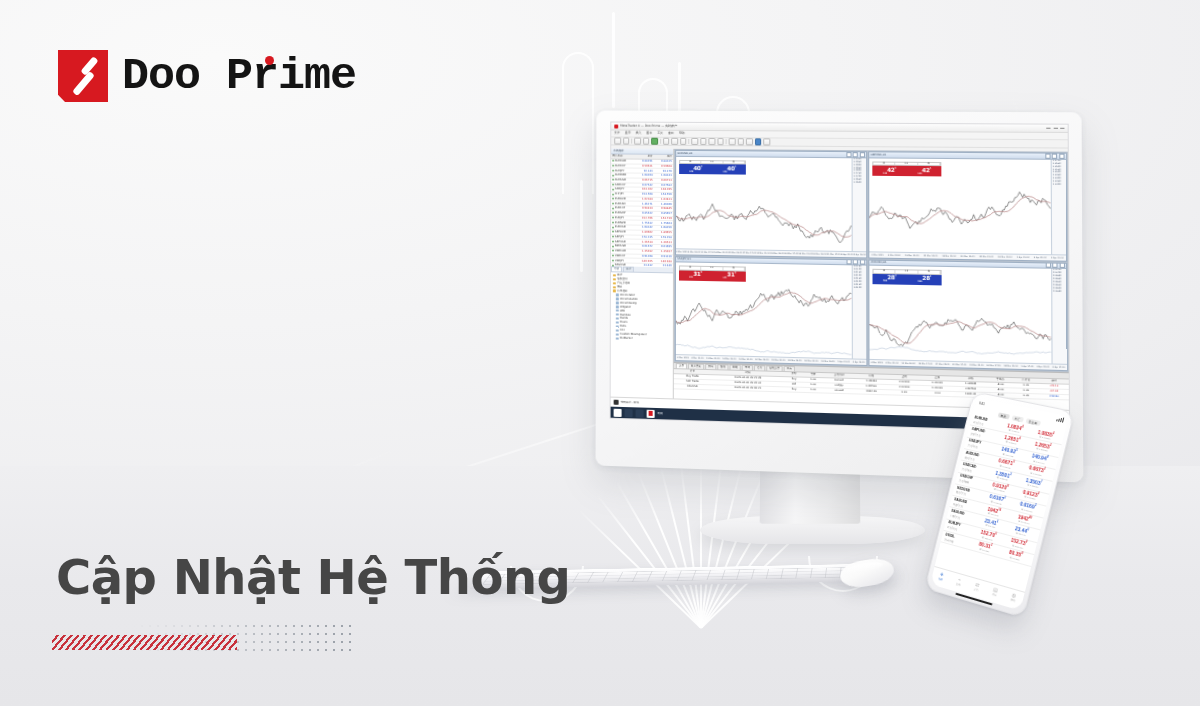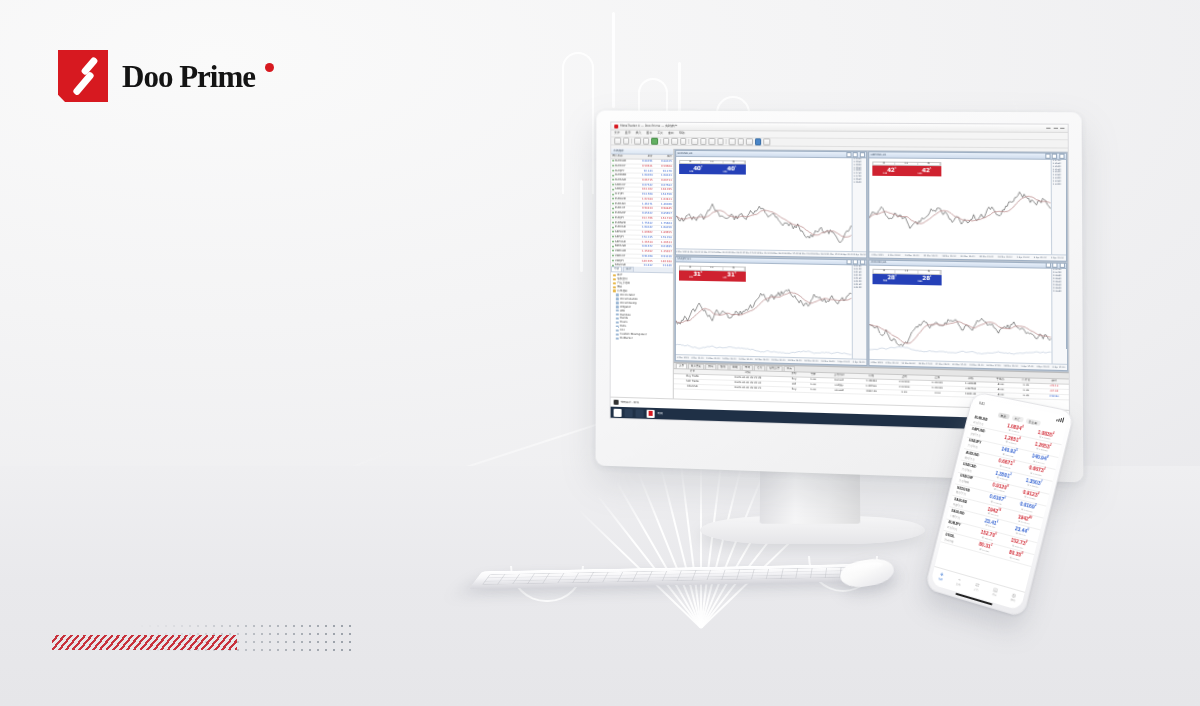--- a/index.html
+++ b/index.html
@@ -27,22 +27,22 @@
   .brand .mark .sq{
     position:absolute;left:0;top:0;width:50px;height:52px;background:#d71920;
     clip-path:polygon(0 0,100% 0,100% 100%,14% 100%,0 86%);
   }
   .brand .mark .sl1,.brand .mark .sl2{
     position:absolute;background:#ffffff;border-radius:3px;
   }
   .brand .mark .sl1{width:7px;height:20px;left:28px;top:6px;transform:rotate(40deg);}
   .brand .mark .sl2{width:7px;height:27px;left:22px;top:20px;transform:rotate(40deg);}
   .brand .wordmark{
-    font-size:31px;font-weight:700;letter-spacing:-1px;color:#141414;
-    font-family:Liberation Serif, serif;line-height:1;position:relative;text-align:right;
+    font-size:45px;font-weight:700;letter-spacing:-1px;color:#141414;
+    font-family:Liberation Mono, monospace;line-height:1;position:relative;text-align:right;
   }
   .brand .dot{position:absolute;width:9px;height:9px;border-radius:50%;background:#d71920;left:143px;top:2px;}
 
   
   .headline{
     position:absolute;left:56px;top:549px;
     font-size:48px;font-weight:700;color:#464646;letter-spacing:-.5px;
     font-family:"DejaVu Sans","Liberation Sans",sans-serif;white-space:nowrap;
   }
   
@@ -1131,18 +1131,19 @@
             <div>
               <span class="gl ">◍</span>
               <span class="lb ">我的</span>
             </div>
           </div>
       </div>
       <div class="ph-home"></div>
     </div>
   </div>
 
+  <div class="headline">Cập Nhật Hệ Thống</div>
   <div class="deco">
     <div class="dots"></div>
     <div class="hatch"></div>
   </div>
 
 </div>
 
 </body></html>

